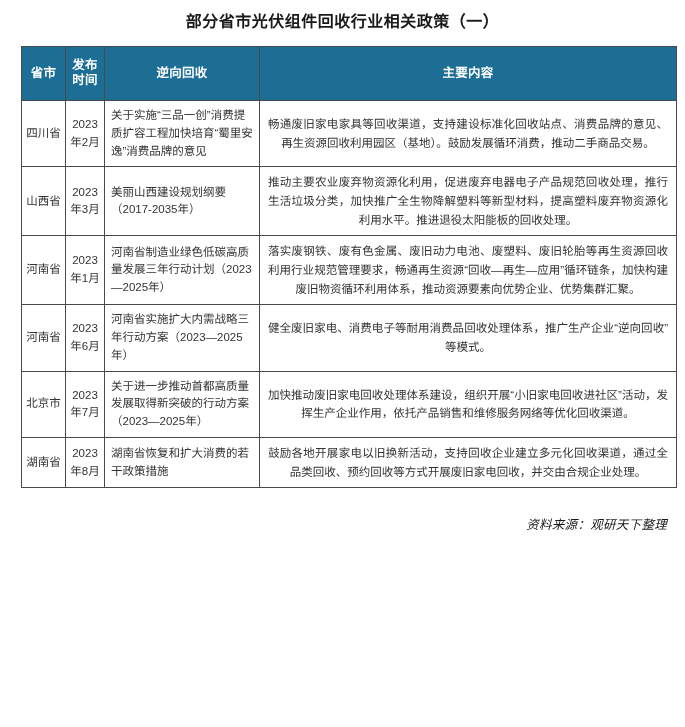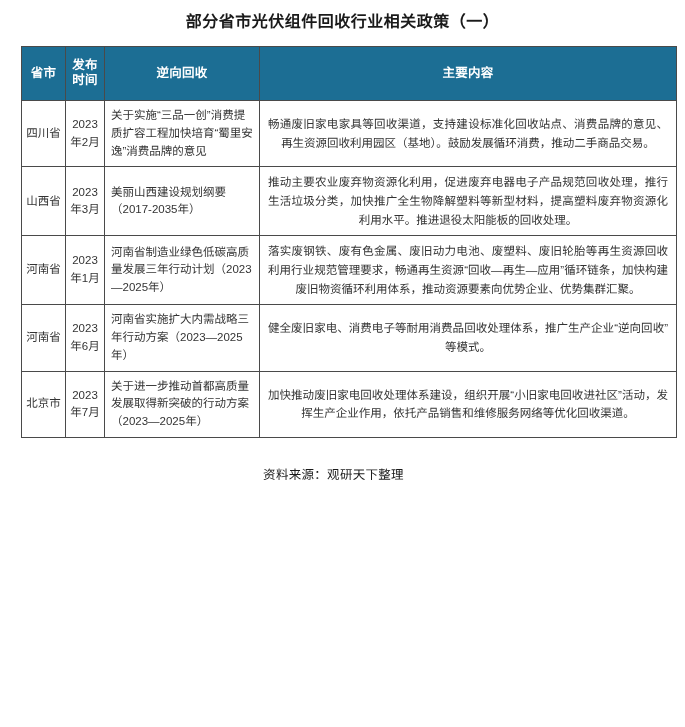--- a/index.html
+++ b/index.html
@@ -87,25 +87,26 @@
   }
 
   td.cell-content {
     text-align: justify;
     text-align-last: center;
     padding: 6px 8px;
     line-height: 1.62;
   }
 
   .source-line {
-    text-align: center;
+    text-align: right;
     font-size: 12.5px;
     color: #1a1a1a;
     padding: 26px 18px 0 0;
     letter-spacing: 0.3px;
+    font-style: italic;
   }
 </style>
 </head>
 <body>
 
 <div class="page">
 
   <div class="doc-title">部分省市光伏组件回收行业相关政策（一）</div>
 
   <div class="table-wrap">
@@ -148,19 +149,25 @@
             <td class="cell-date">2023年6月</td>
             <td class="cell-name">河南省实施扩大内需战略三年行动方案（2023—2025年）</td>
             <td class="cell-content">健全废旧家电、消费电子等耐用消费品回收处理体系，推广生产企业“逆向回收”等模式。</td>
           </tr>
           <tr>
             <td class="cell-province">北京市</td>
             <td class="cell-date">2023年7月</td>
             <td class="cell-name">关于进一步推动首都高质量发展取得新突破的行动方案（2023—2025年）</td>
             <td class="cell-content">加快推动废旧家电回收处理体系建设，组织开展“小旧家电回收进社区”活动，发挥生产企业作用，依托产品销售和维修服务网络等优化回收渠道。</td>
           </tr>
+          <tr>
+            <td class="cell-province">湖南省</td>
+            <td class="cell-date">2023年8月</td>
+            <td class="cell-name">湖南省恢复和扩大消费的若干政策措施</td>
+            <td class="cell-content">鼓励各地开展家电以旧换新活动，支持回收企业建立多元化回收渠道，通过全品类回收、预约回收等方式开展废旧家电回收，并交由合规企业处理。</td>
+          </tr>
         </tbody>
     </table>
   </div>
 
   <div class="source-line">资料来源：观研天下整理</div>
 
 </div>
 
 </body></html>

